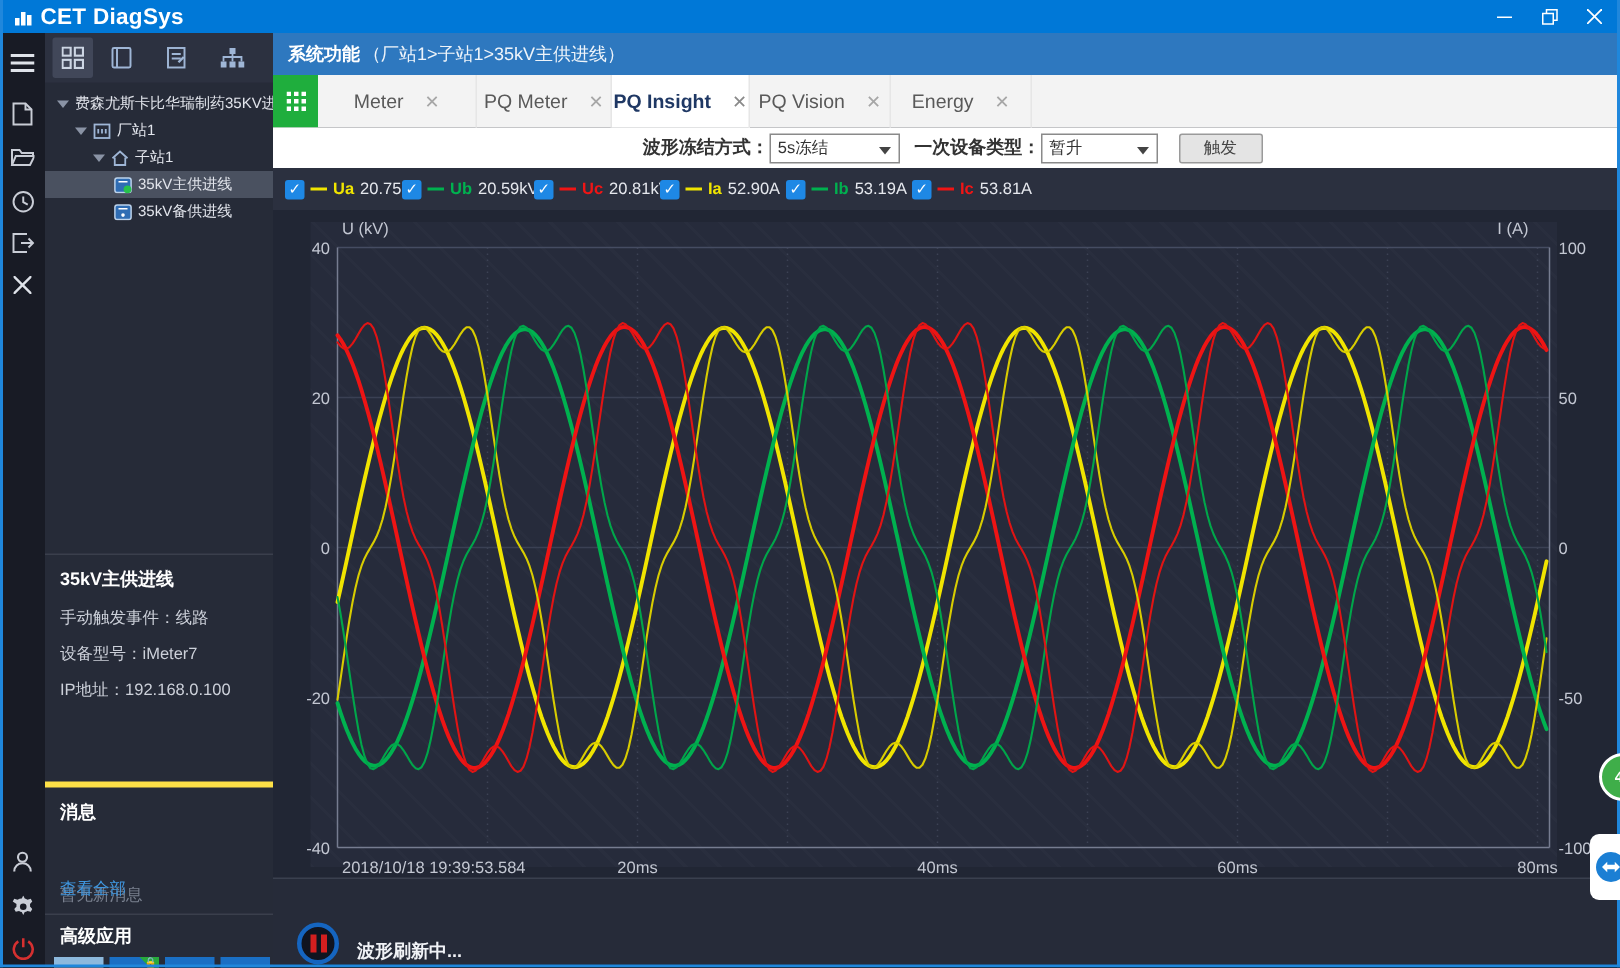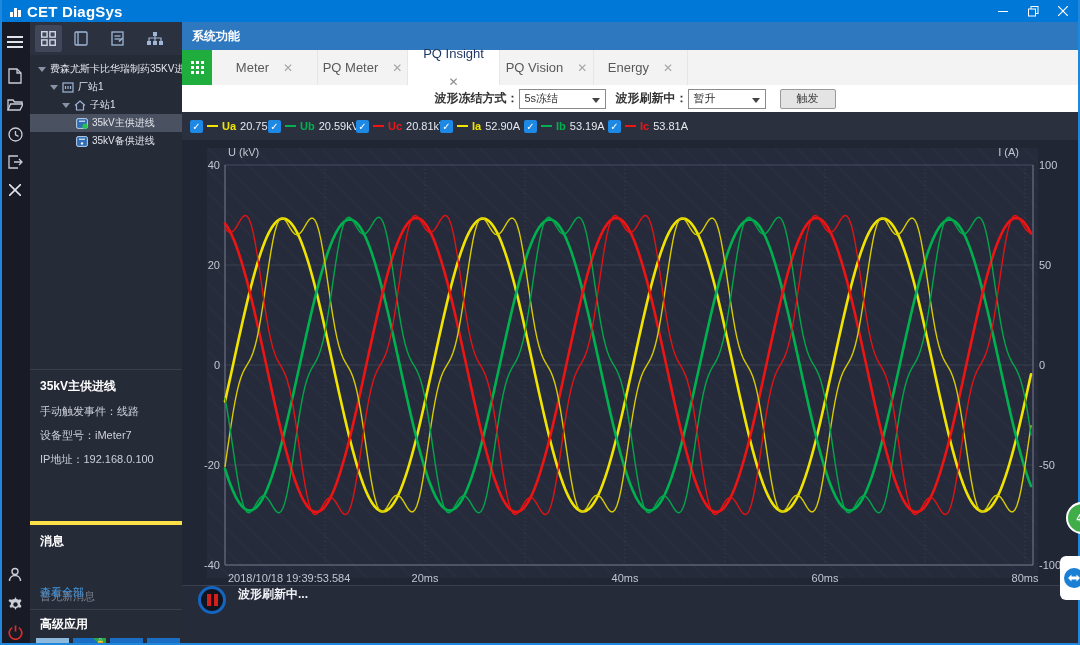--- a/index.html
+++ b/index.html
@@ -65,21 +65,21 @@
   .crumbbar b { font-weight:bold; }
   .crumbbar span.path { opacity:.92; margin-left:2px; }
 
   .tabbar { position:absolute; left:182px; top:50px; width:898px; height:35px; background:#f3f3f3;
             display:flex; }
   .tab-grid-btn { width:30px; height:35px; background:var(--tab-green); display:flex;
                   align-items:center; justify-content:center; flex:none; }
   .tab { position:relative; height:35px; display:flex; align-items:center; justify-content:center;
          gap:14px; font-size:13px; color:#595959; border-right:1px solid #e6e6e6; }
   .tab .x { color:#a6a6a6; font-size:12px; }
-  .tab.active { background:#fff; color:#1f3864; font-weight:normal;flex-direction:column; }
+  .tab.active { background:#fff; color:#1f3864; font-weight:bold; }
   .tab.active .x { color:#8a8a8a; }
 
   .ctrlrow { position:absolute; left:182px; top:85px; width:898px; height:27px; background:#fff;
              display:flex; align-items:center; padding-left:8px; font-size:12px; color:#333;justify-content:center; }
   .ctrlrow .lab { font-weight:bold; }
   .selbox { position:relative; height:20px; border:1px solid #8a8a8a; background:#fff;
             font-size:11px; color:#333; display:flex; align-items:center; padding:0 18px 0 5px; }
   .selbox .arr { position:absolute; right:5px; top:8px; width:0; height:0;
                  border-left:4px solid transparent; border-right:4px solid transparent;
                  border-top:5px solid #444; }
@@ -93,21 +93,21 @@
   .lg-dash { display:inline-block; width:11px; height:2px; }
   .lg-name { font-size:11px; font-weight:bold; }
   .lg-val { font-size:11px; color:#e6e8ee; }
 
   .chart { position:absolute; left:182px; top:140px; width:898px; height:445px; background:#212634; }
   .plotbg { position:absolute; left:25px; top:8px; width:831px; height:430px; background:#262b3b;
             background-image:repeating-linear-gradient(45deg, rgba(255,255,255,.015) 0 2px, transparent 2px 16px); }
   .chart svg { position:absolute; left:0; top:0; }
 
   .statusbar { position:absolute; left:182px; top:585px; width:898px; height:58px; background:#262b39;
-               border-top:1px solid #3a404f; display:flex; align-items:flex-start; }
+               border-top:1px solid #3a404f; display:flex; align-items:flex-end; }
   .pausebtn { width:28px; height:28px; border-radius:50%; border:3px solid #1565c0; background:#10141f;
               margin-left:16px; display:flex; align-items:center; justify-content:center; gap:3px; }
   .pausebtn i { display:block; width:4px; height:12px; background:var(--pause-red); }
   .statustext { color:#f0f2f6; font-size:12px; font-weight:bold; margin-left:12px; }
 
   
   .gbadge { position:absolute; left:1066px; top:502px; width:32px; height:32px; border-radius:50%;
             background:var(--badge-green); border:2px solid #fff; color:#fff; font-size:10px;
             font-weight:bold; display:flex; align-items:center; justify-content:center; z-index:95; }
   .tvcard { position:absolute; left:1060px; top:556px; width:26px; height:44px; background:#fff;
@@ -308,20 +308,21 @@
             <span class="cornerlock">🔒</span>
           </div>
         <div class="tile"></div>
         <div class="tile"></div>
       </div>
     </div>
   </div>
 
   <div class="crumbbar">
     <b>系统功能</b>
+    <span class="path">（厂站1&gt;子站1&gt;35kV主供进线）</span>
   </div>
 
   <div class="tabbar">
     <div class="tab-grid-btn">
       <svg width="13" height="13" viewBox="0 0 13 13" fill="#fff">
           <rect x="0" y="0" width="3" height="3"></rect>
           <rect x="5" y="0" width="3" height="3"></rect>
           <rect x="10" y="0" width="3" height="3"></rect>
           <rect x="0" y="5" width="3" height="3"></rect>
           <rect x="5" y="5" width="3" height="3"></rect>
@@ -352,21 +353,21 @@
         <span class="x">✕</span>
       </div>
   </div>
 
   <div class="ctrlrow">
     <span class="lab">波形冻结方式：</span>
     <div class="selbox" style="width:87px">
         <span>5s冻结</span>
         <span class="arr"></span>
       </div>
-    <span class="lab" style="margin-left:10px">波形刷新中：</span>
+    <span class="lab" style="margin-left:10px">一次设备类型：</span>
     <div class="selbox" style="width:78px">
         <span>暂升</span>
         <span class="arr"></span>
       </div>
     <div class="btn">触发</div>
   </div>
 
   <div class="legendrow">
     <div class="lg-item" style="left:8px">
         <span class="cb">✓</span>

